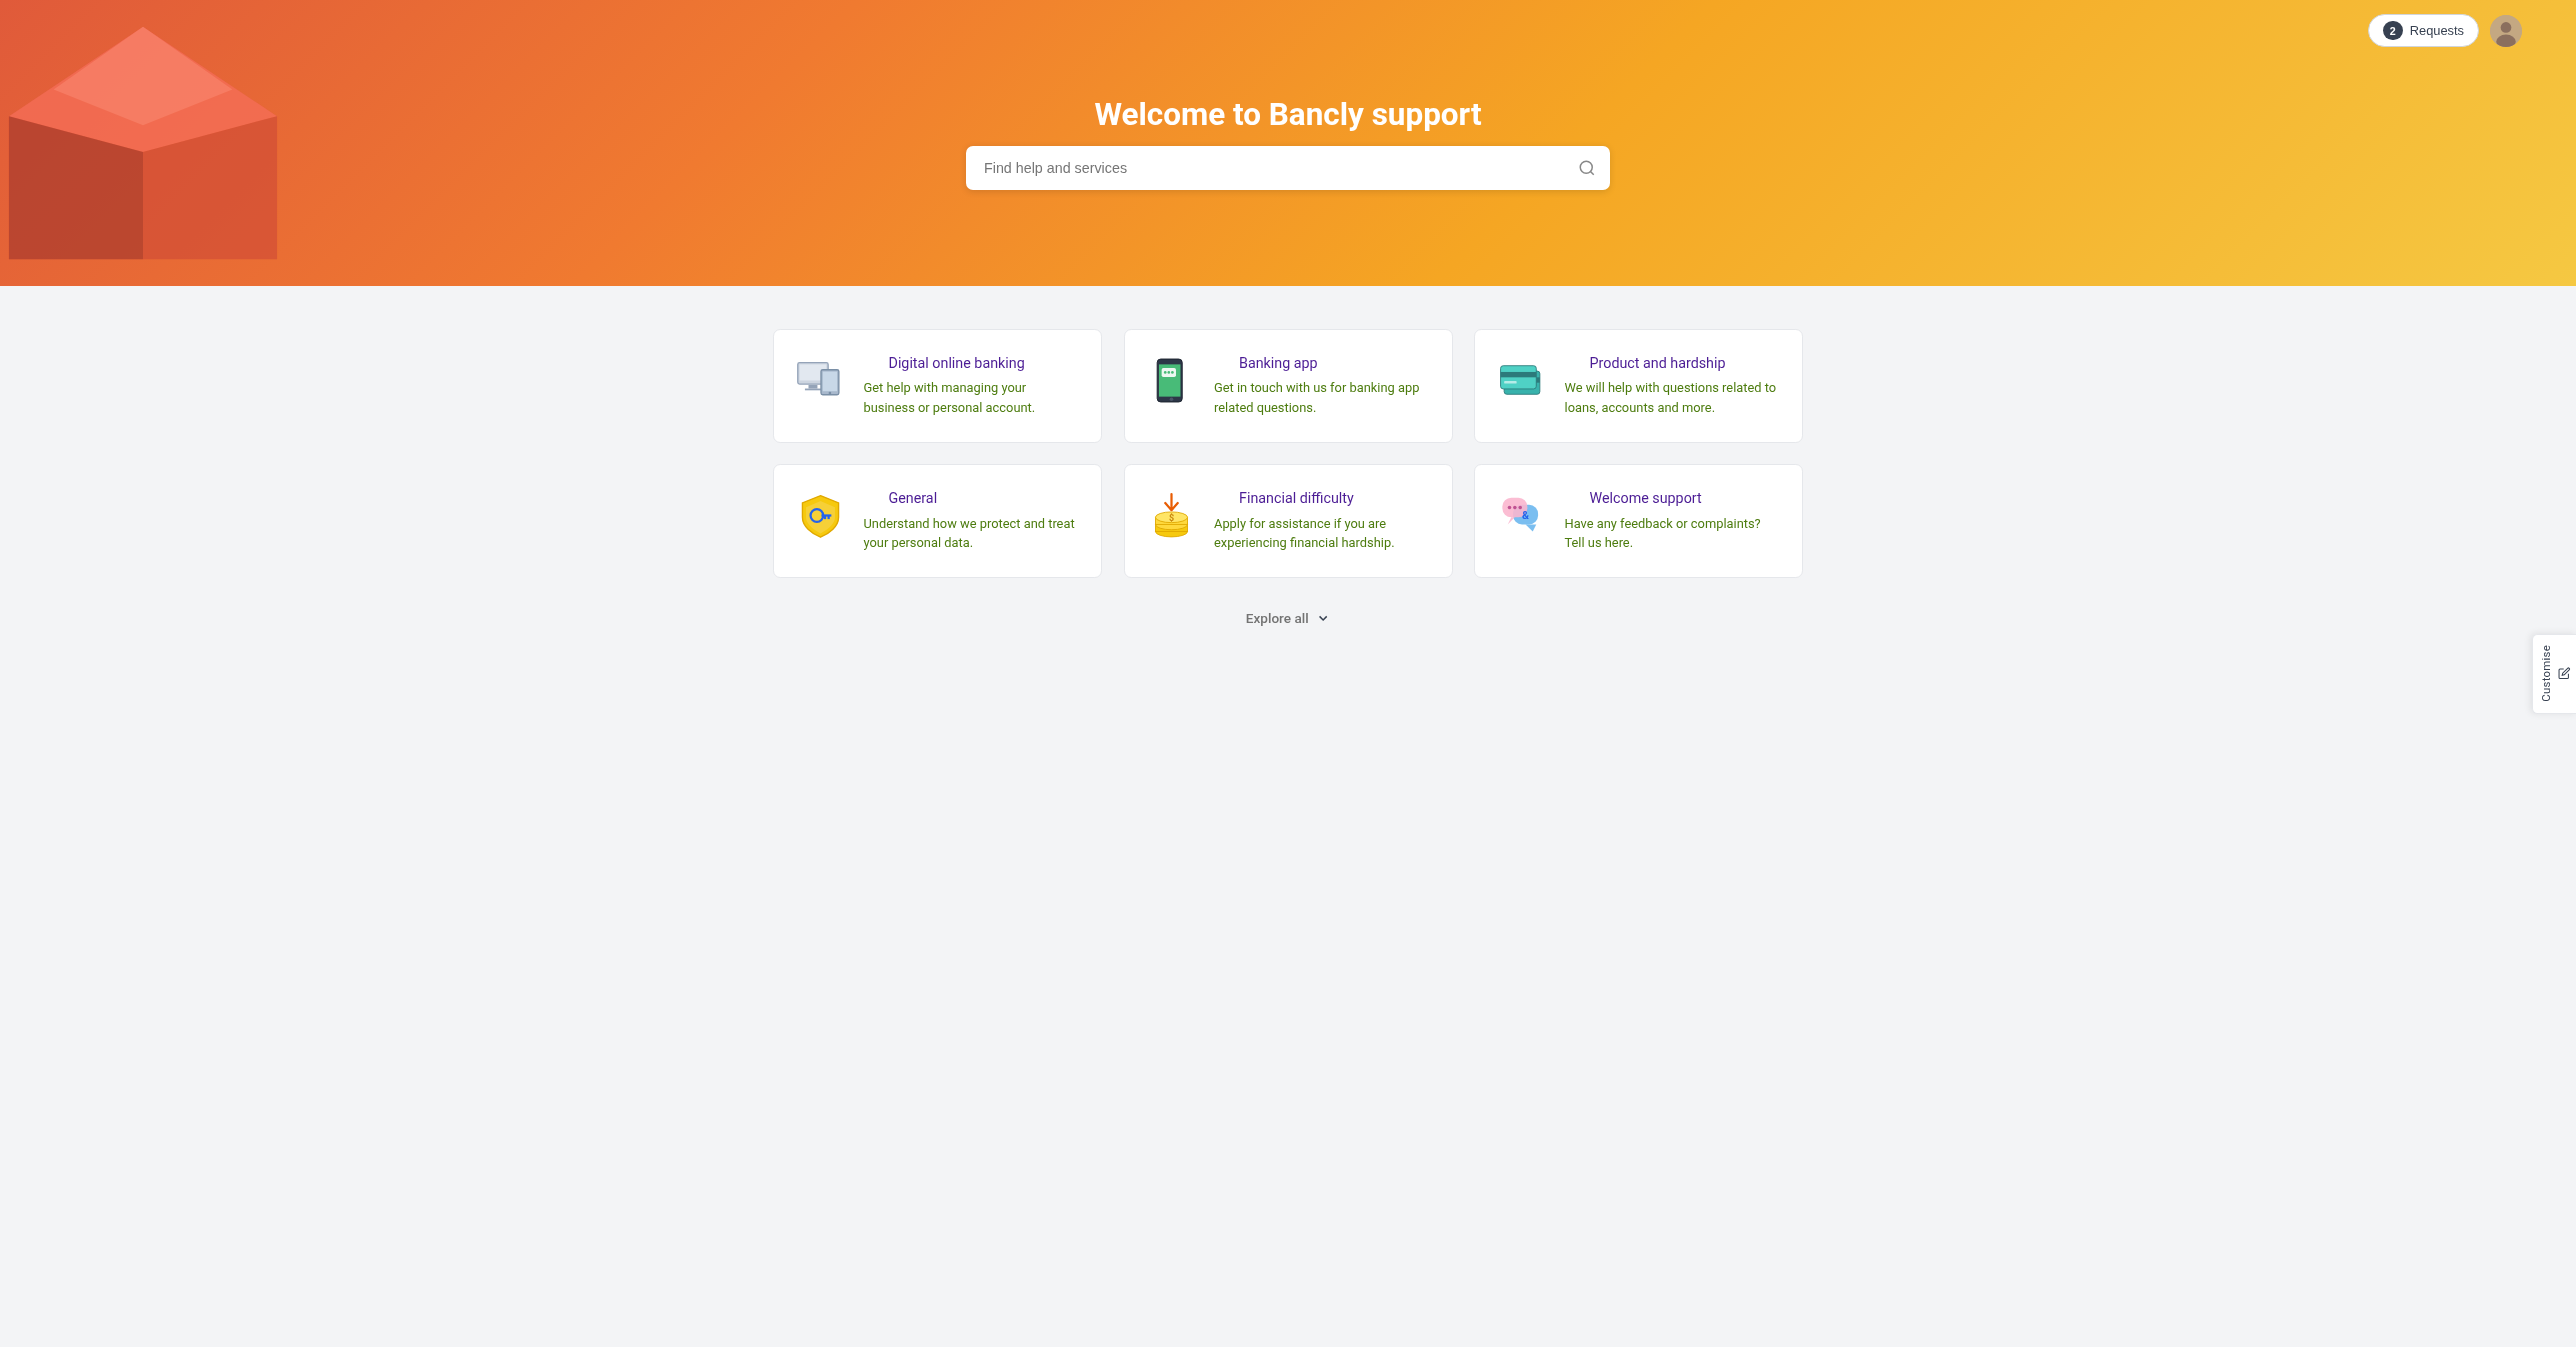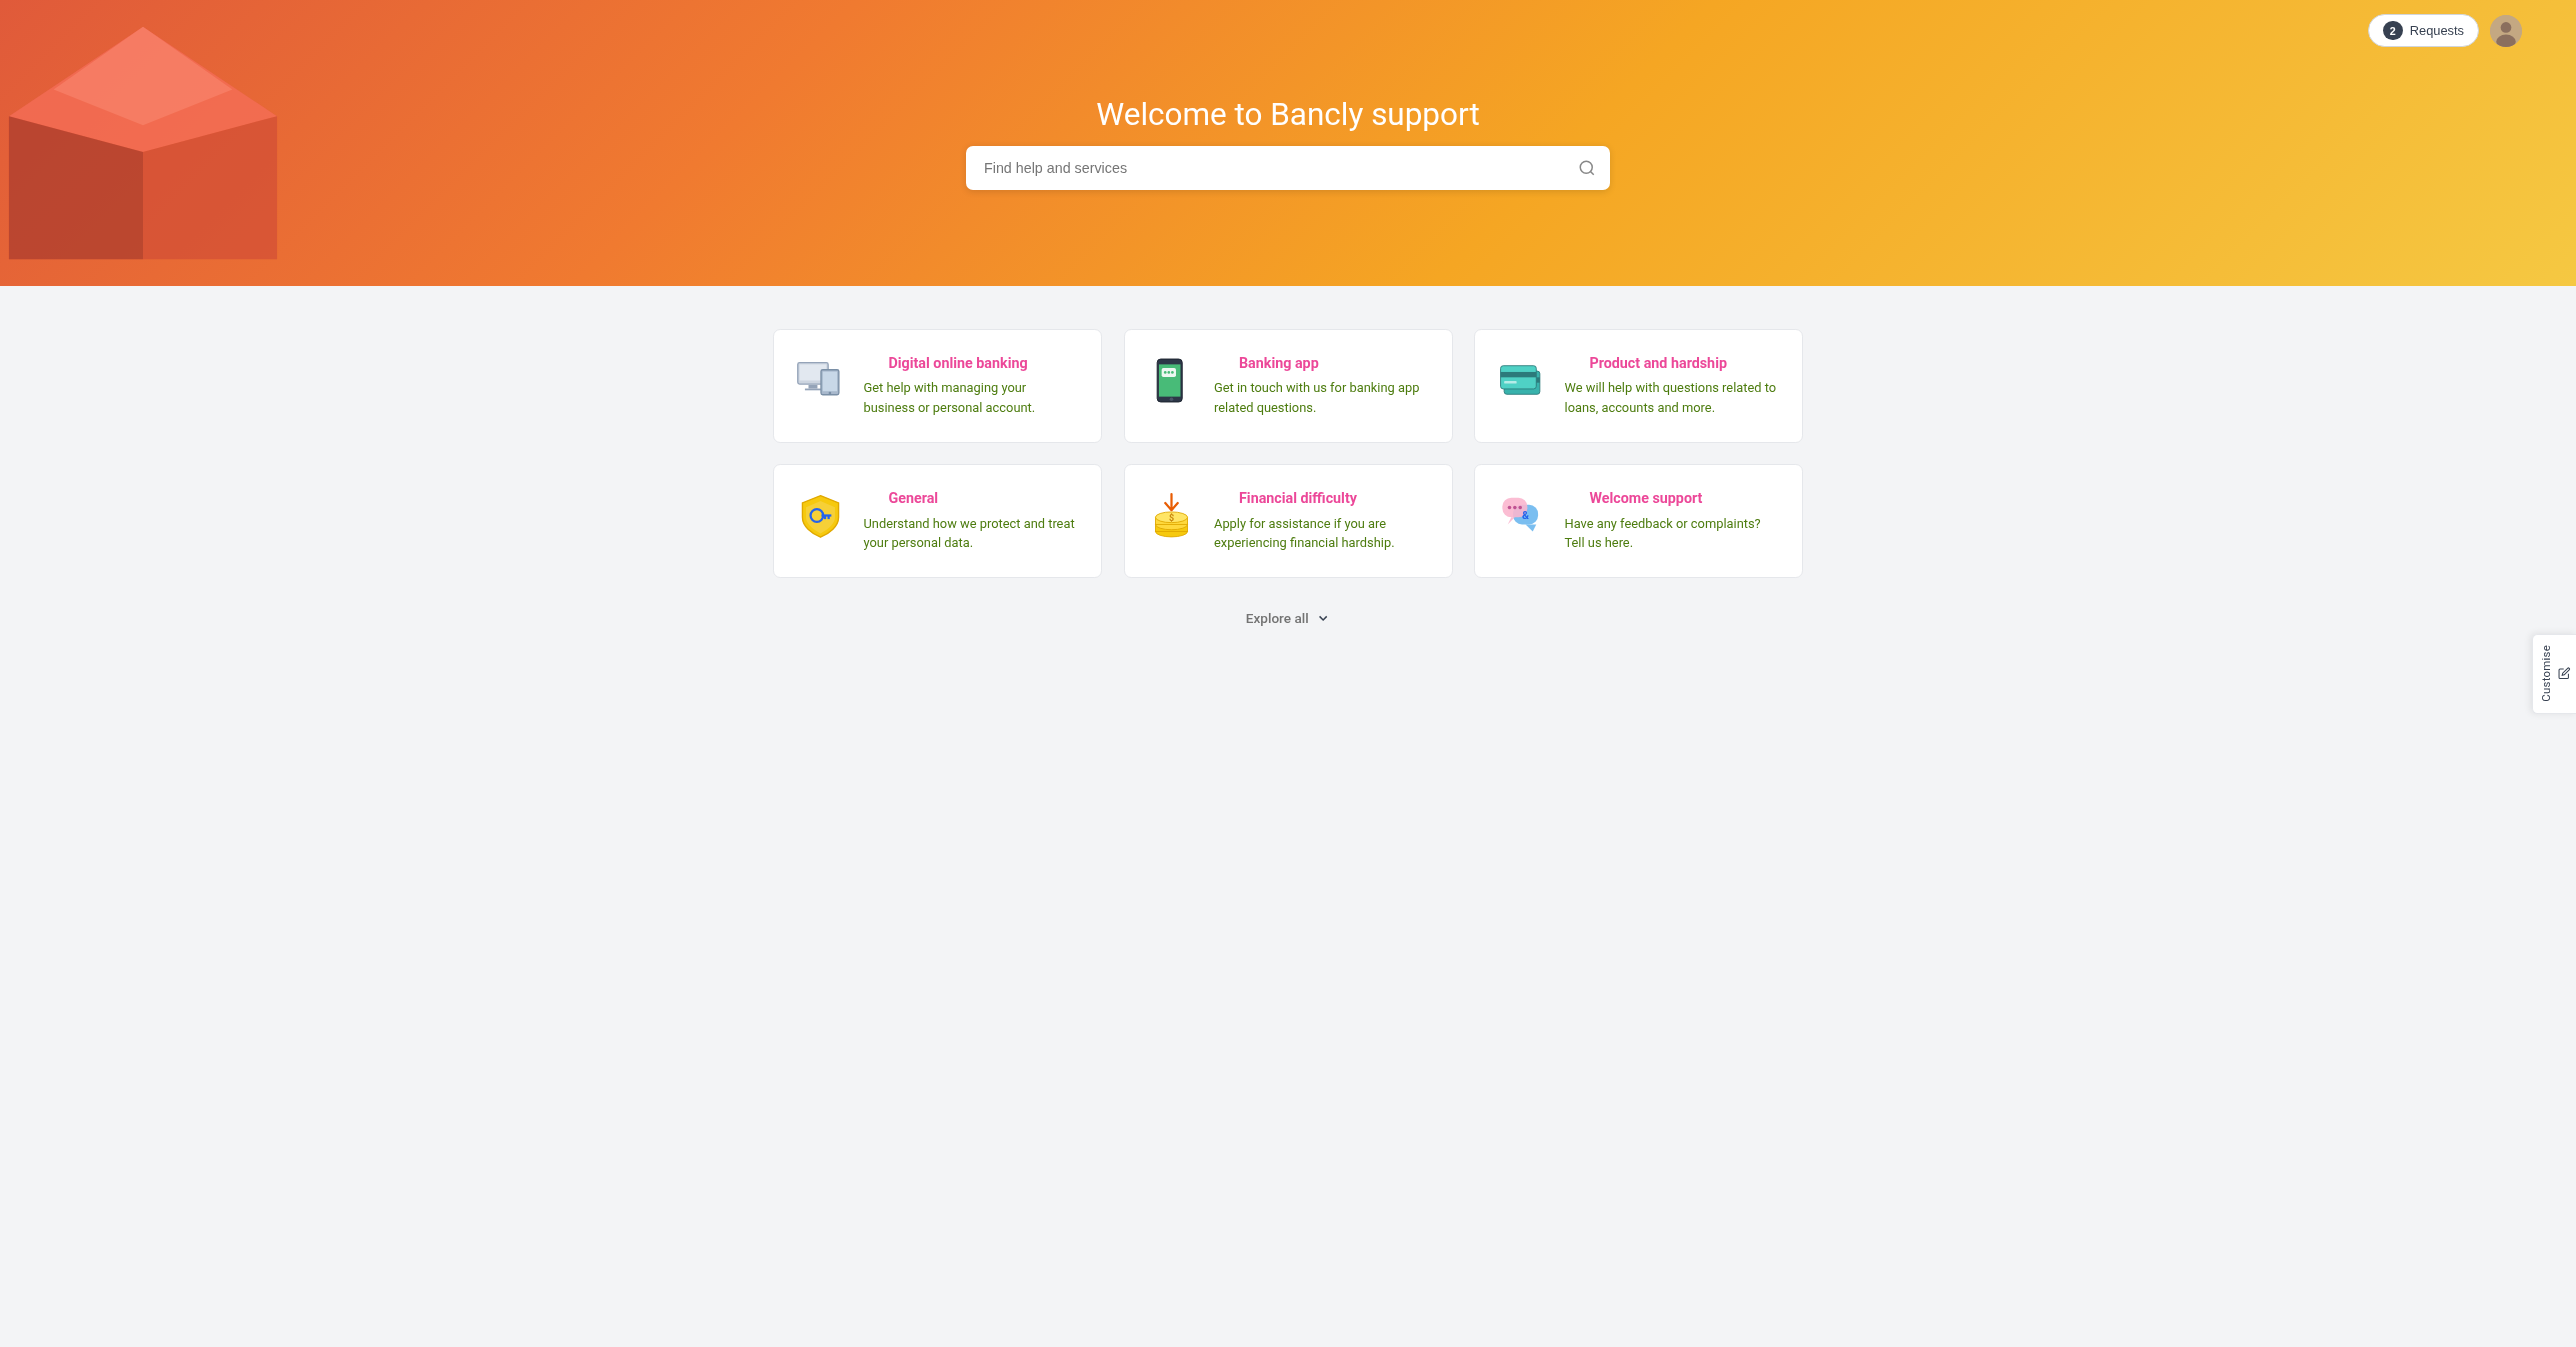--- a/index.html
+++ b/index.html
@@ -24,21 +24,21 @@
       left: 0;
       top: 0;
       width: 286px;
       height: 286px;
       opacity: 0.9;
     }
 
     .hero-title {
       color: #fff;
       font-size: 2.2rem;
-      font-weight: 400;
+      font-weight: 700;
       margin-bottom: 13px;
       text-align: center;
       position: relative;
       z-index: 1;
     }
 
     .search-bar-wrapper {
       position: relative;
       z-index: 1;
       width: 100%;
@@ -180,22 +180,22 @@
       height: 50px;
       display: flex;
       align-items: center;
       justify-content: center;
     }
 
     .card-content { flex: 1; }
 
     .card-title {
       font-size: 1rem;
-      font-weight: 700;
-      color: #ec4899;
+      font-weight: 400;
+      color: #4c1d95;
       margin-bottom: 7.2px;
       padding-left: 25px;
     }
 
     .card-desc {
       font-size: 0.9rem;
       color: #4d7c0f;
       line-height: 1.5;
     }
 

